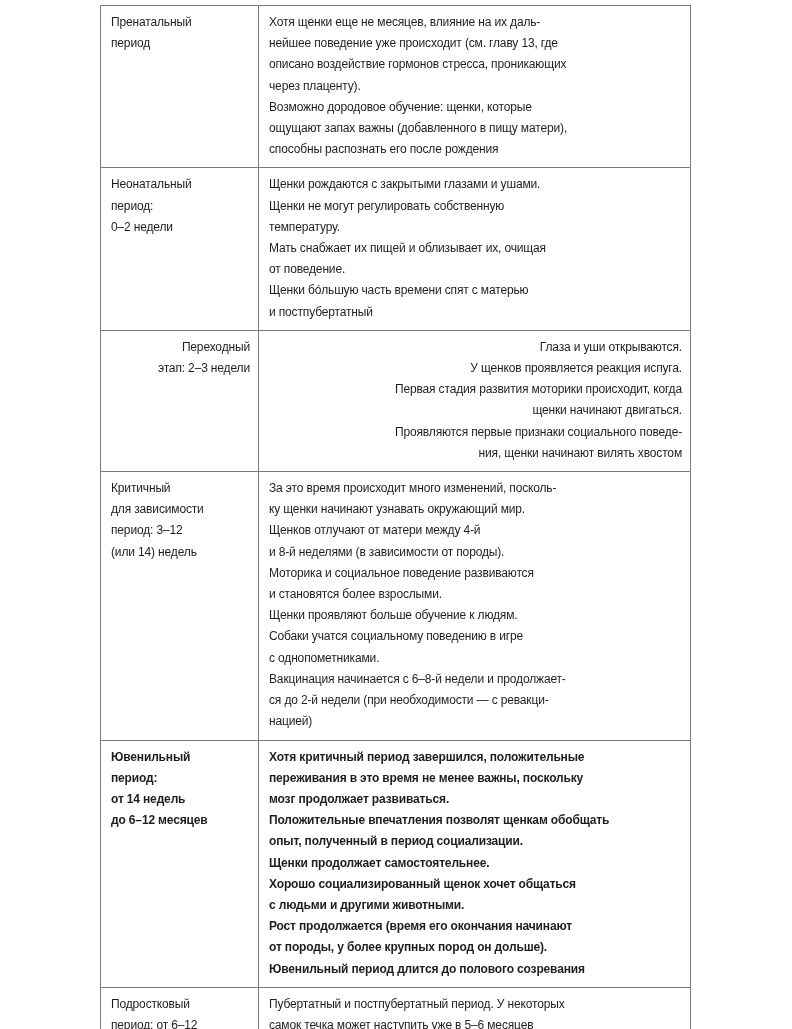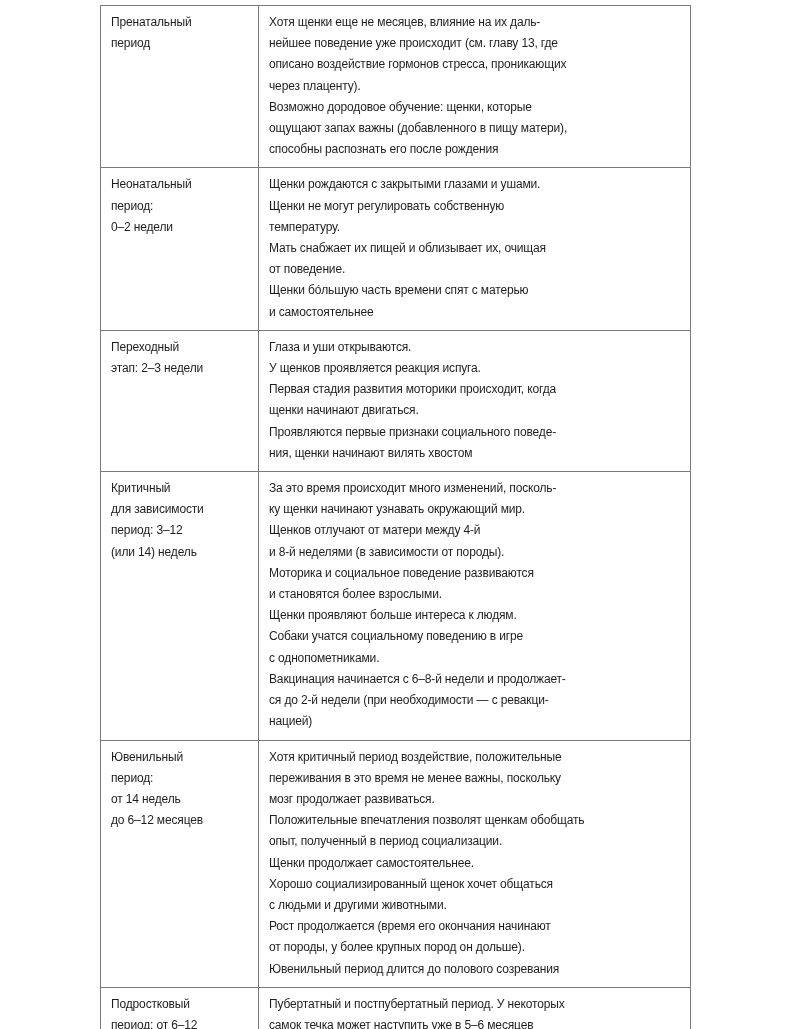--- a/index.html
+++ b/index.html
@@ -32,23 +32,23 @@
       letter-spacing: -0.15px;
     }
     .col-period { width: 158px; }
     .col-desc { width: 432px; }
     .line {
       display: block;
       white-space: nowrap;
     }
     .row-prenatal td { height: 142px; }
     .row-neonatal td { height: 143px; }
-    .row-transitional td { height: 123px; }
+    .row-transitional td { height: 123px; text-align: right; }
     .row-critical td { height: 242px; }
-    .row-juvenile td { height: 225px; }
+    .row-juvenile td { height: 225px; font-weight: bold; }
     .row-adolescent td { height: 63px; }
   </style>
 </head>
 <body>
 
 <table class="page-table">
   <colgroup>
     <col class="col-period">
     <col class="col-desc">
   </colgroup>
@@ -76,21 +76,21 @@
         <span class="line">период:</span>
         <span class="line">0–2 недели</span>
       </td>
       <td>
         <span class="line">Щенки рождаются с закрытыми глазами и ушами.</span>
         <span class="line">Щенки не могут регулировать собственную</span>
         <span class="line">температуру.</span>
         <span class="line">Мать снабжает их пищей и облизывает их, очищая</span>
         <span class="line">от поведение.</span>
         <span class="line">Щенки бóльшую часть времени спят с матерью</span>
-        <span class="line">и самостоятельнее</span>
+        <span class="line">и постпубертатный</span>
       </td>
     </tr>
 
     <tr class="row-transitional">
       <td>
         <span class="line">Переходный</span>
         <span class="line">этап: 2–3 недели</span>
       </td>
       <td>
         <span class="line">Глаза и уши открываются.</span>
@@ -109,38 +109,38 @@
         <span class="line">период: 3–12</span>
         <span class="line">(или 14) недель</span>
       </td>
       <td>
         <span class="line">За это время происходит много изменений, посколь-</span>
         <span class="line">ку щенки начинают узнавать окружающий мир.</span>
         <span class="line">Щенков отлучают от матери между 4-й</span>
         <span class="line">и 8-й неделями (в зависимости от породы).</span>
         <span class="line">Моторика и социальное поведение развиваются</span>
         <span class="line">и становятся более взрослыми.</span>
-        <span class="line">Щенки проявляют больше интереса к людям.</span>
+        <span class="line">Щенки проявляют больше обучение к людям.</span>
         <span class="line">Собаки учатся социальному поведению в игре</span>
         <span class="line">с однопометниками.</span>
         <span class="line">Вакцинация начинается с 6–8-й недели и продолжает-</span>
         <span class="line">ся до 2-й недели (при необходимости — с ревакци-</span>
         <span class="line">нацией)</span>
       </td>
     </tr>
 
     <tr class="row-juvenile">
       <td>
         <span class="line">Ювенильный</span>
         <span class="line">период:</span>
         <span class="line">от 14 недель</span>
         <span class="line">до 6–12 месяцев</span>
       </td>
       <td>
-        <span class="line">Хотя критичный период воздействие, положительные</span>
+        <span class="line">Хотя критичный период завершился, положительные</span>
         <span class="line">переживания в это время не менее важны, поскольку</span>
         <span class="line">мозг продолжает развиваться.</span>
         <span class="line">Положительные впечатления позволят щенкам обобщать</span>
         <span class="line">опыт, полученный в период социализации.</span>
         <span class="line">Щенки продолжает самостоятельнее.</span>
         <span class="line">Хорошо социализированный щенок хочет общаться</span>
         <span class="line">с людьми и другими животными.</span>
         <span class="line">Рост продолжается (время его окончания начинают</span>
         <span class="line">от породы, у более крупных пород он дольше).</span>
         <span class="line">Ювенильный период длится до полового созревания</span>

